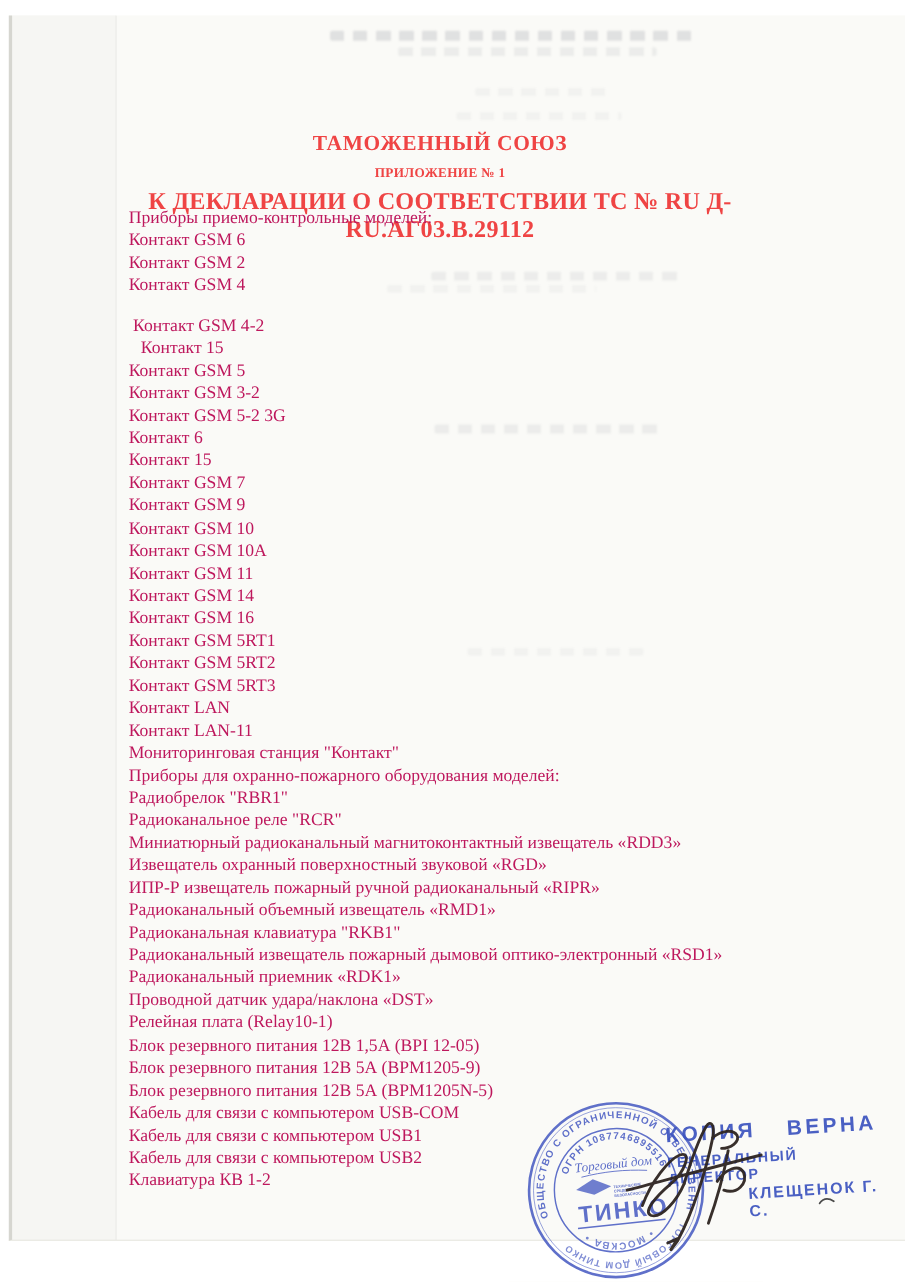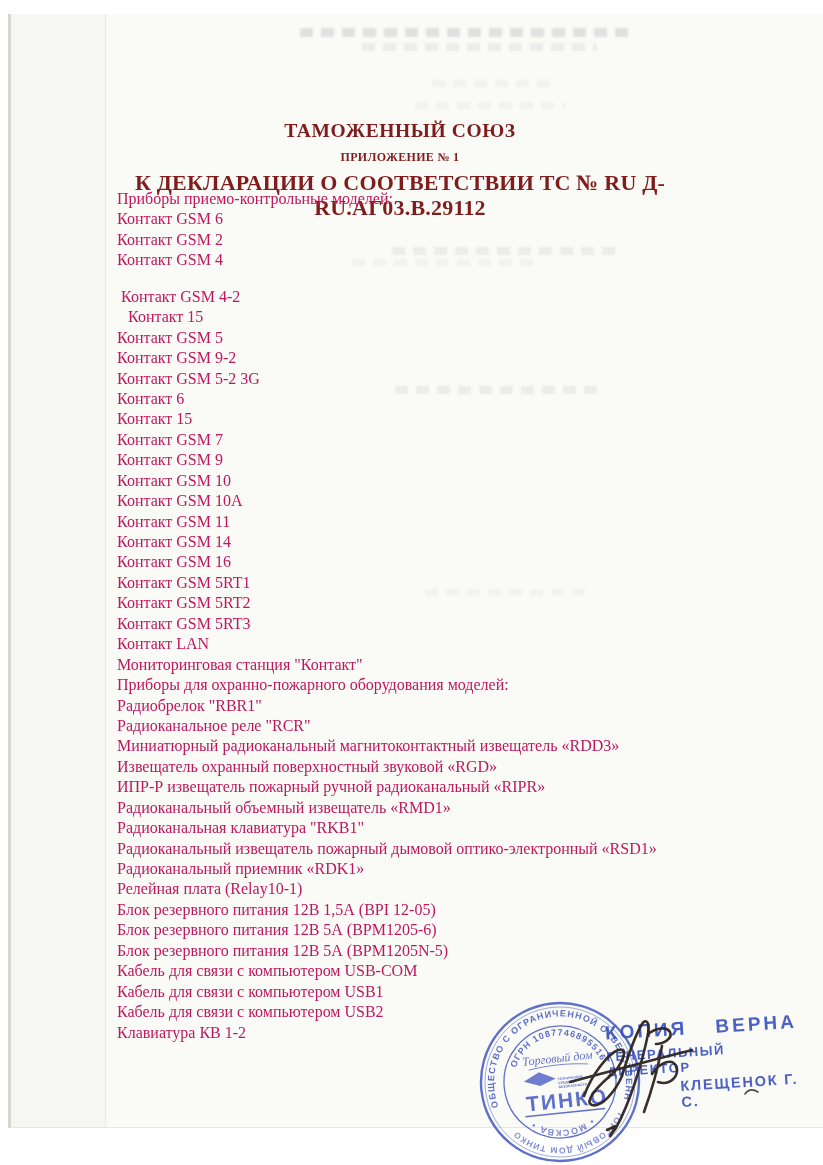--- a/index.html
+++ b/index.html
@@ -13,21 +13,21 @@
     background:rgba(60,60,50,0.02); border-right:1px solid rgba(0,0,0,0.05);}
 
   
   .smudge{position:absolute; filter:blur(1.2px); opacity:.55;
     background:repeating-linear-gradient(90deg, rgba(125,130,140,.38) 0 13px, transparent 13px 21px);
     border-radius:2px;}
   .smudge.faint{opacity:.3;}
   .smudge.vfaint{opacity:.18;}
 
   
-  .header{position:absolute; left:105px; top:118px; width:590px; text-align:center; color:#7f1d1d;}
+  .header{position:absolute; left:105px; top:118px; width:590px; text-align:center; color:#ef4444;}
   .doc-title{font-size:19.5px; font-weight:bold; letter-spacing:.6px; line-height:26px;}
   .doc-subtitle{font-size:12px; font-weight:bold; letter-spacing:.3px; line-height:25px; margin-top:1px;}
   .doc-declaration{font-size:22px; font-weight:bold; letter-spacing:.2px; line-height:25px;}
 
   .lines{position:absolute; left:117px; top:189px; width:620px; color:#be185d;
     font-size:16px; line-height:20.45px; white-space:nowrap;}
   .line{height:20.45px;}
   .indent-1{padding-left:4px;margin-top:16px;}
   .indent-2{padding-left:11px;}
 
@@ -67,49 +67,51 @@
   </div>
 
   <div class="lines">
       <div class="line indent-0">Приборы приемо-контрольные моделей:</div>
       <div class="line indent-0">Контакт GSM 6</div>
       <div class="line indent-0">Контакт GSM 2</div>
       <div class="line indent-0">Контакт GSM 4</div>
       <div class="line indent-1">Контакт GSM 4-2</div>
       <div class="line indent-2">Контакт 15</div>
       <div class="line indent-0">Контакт GSM 5</div>
-      <div class="line indent-0">Контакт GSM 9-2</div>
+      <div class="line indent-0">Контакт GSM 3-2</div>
       <div class="line indent-0">Контакт GSM 5-2 3G</div>
       <div class="line indent-0">Контакт 6</div>
       <div class="line indent-0">Контакт 15</div>
       <div class="line indent-0">Контакт GSM 7</div>
       <div class="line indent-0">Контакт GSM 9</div>
       <div class="line indent-0">Контакт GSM 10</div>
       <div class="line indent-0">Контакт GSM 10A</div>
       <div class="line indent-0">Контакт GSM 11</div>
       <div class="line indent-0">Контакт GSM 14</div>
       <div class="line indent-0">Контакт GSM 16</div>
       <div class="line indent-0">Контакт GSM 5RT1</div>
       <div class="line indent-0">Контакт GSM 5RT2</div>
       <div class="line indent-0">Контакт GSM 5RT3</div>
       <div class="line indent-0">Контакт LAN</div>
+      <div class="line indent-0">Контакт LAN-11</div>
       <div class="line indent-0">Мониторинговая станция "Контакт"</div>
       <div class="line indent-0">Приборы для охранно-пожарного оборудования моделей:</div>
       <div class="line indent-0">Радиобрелок "RBR1"</div>
       <div class="line indent-0">Радиоканальное реле "RCR"</div>
       <div class="line indent-0">Миниатюрный радиоканальный магнитоконтактный извещатель «RDD3»</div>
       <div class="line indent-0">Извещатель охранный поверхностный звуковой «RGD»</div>
       <div class="line indent-0">ИПР-Р извещатель пожарный ручной радиоканальный «RIPR»</div>
       <div class="line indent-0">Радиоканальный объемный извещатель «RMD1»</div>
       <div class="line indent-0">Радиоканальная клавиатура "RKB1"</div>
       <div class="line indent-0">Радиоканальный извещатель пожарный дымовой оптико-электронный «RSD1»</div>
       <div class="line indent-0">Радиоканальный приемник «RDK1»</div>
+      <div class="line indent-0">Проводной датчик удара/наклона «DST»</div>
       <div class="line indent-0">Релейная плата (Relay10-1)</div>
       <div class="line indent-0">Блок резервного питания 12В 1,5А (BPI 12-05)</div>
-      <div class="line indent-0">Блок резервного питания 12В 5А (BPM1205-6)</div>
+      <div class="line indent-0">Блок резервного питания 12В 5А (BPM1205-9)</div>
       <div class="line indent-0">Блок резервного питания 12В 5А (BPM1205N-5)</div>
       <div class="line indent-0">Кабель для связи с компьютером USB-COM</div>
       <div class="line indent-0">Кабель для связи с компьютером USB1</div>
       <div class="line indent-0">Кабель для связи с компьютером USB2</div>
       <div class="line indent-0">Клавиатура КВ 1-2</div>
     </div>
 
   <div class="seal-wrap">
     <svg width="172" height="166" viewBox="-86 -83 172 166">
       <defs>

